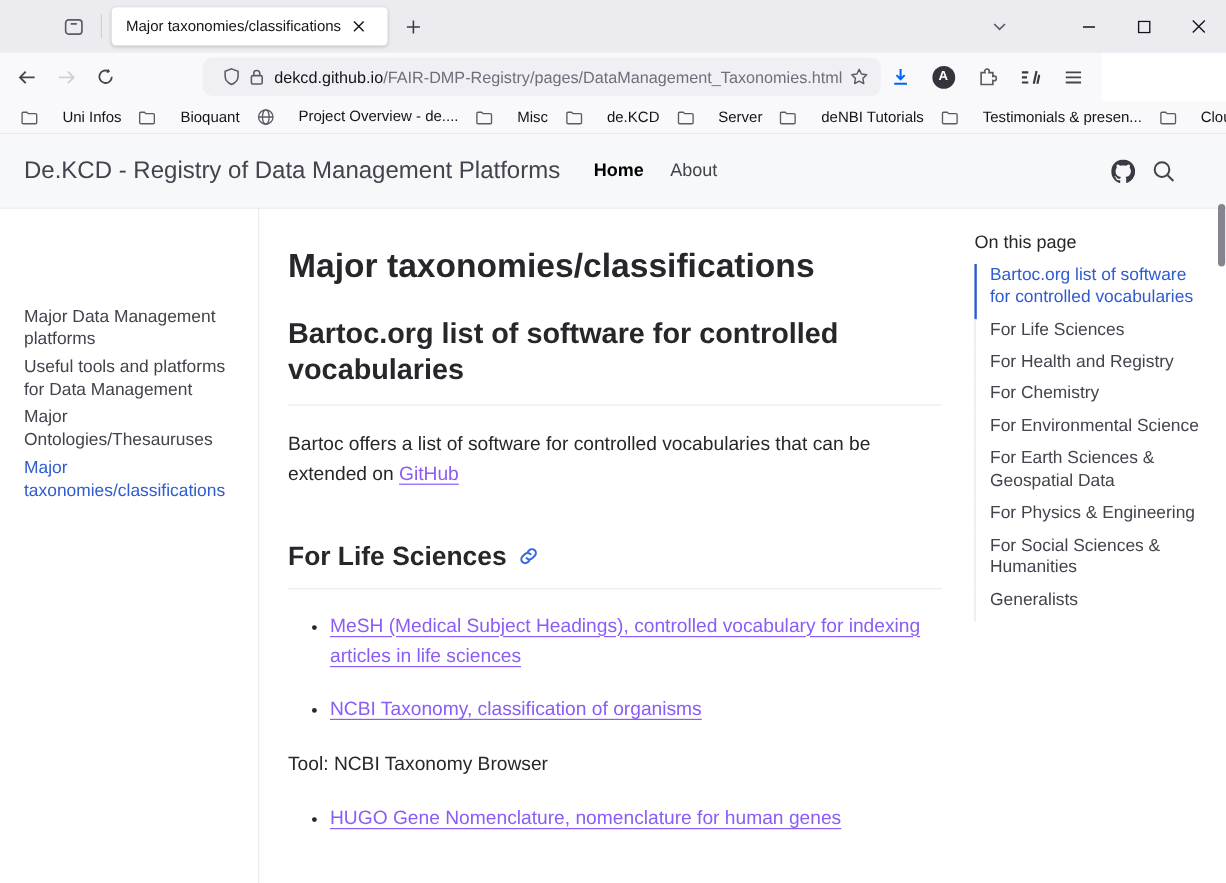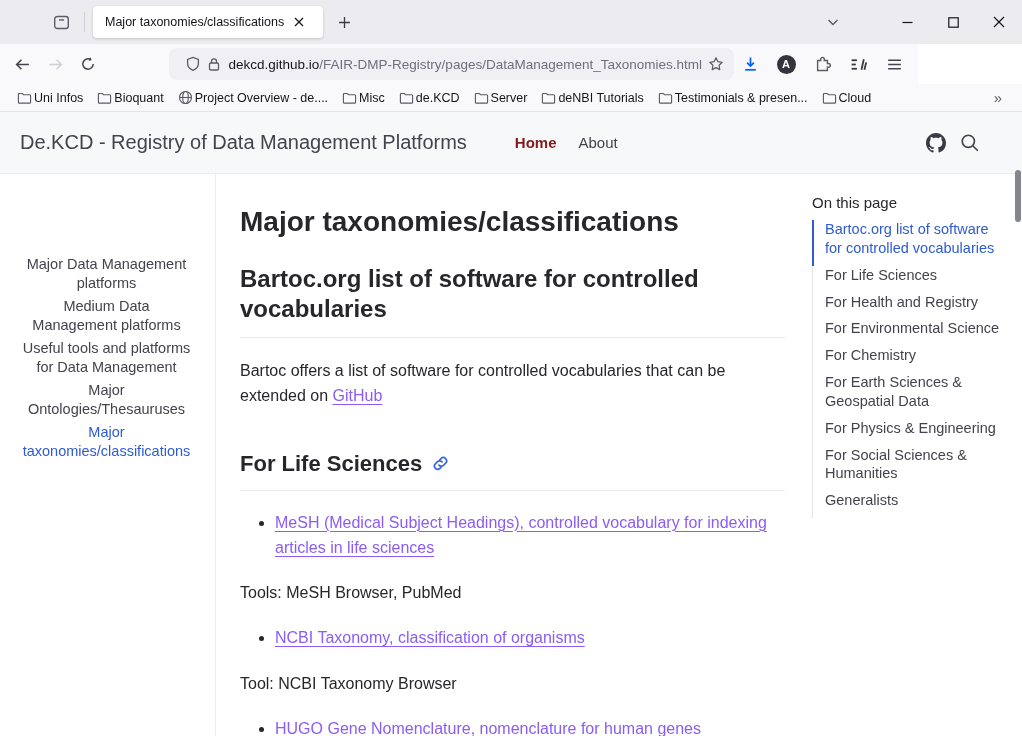--- a/index.html
+++ b/index.html
@@ -24,35 +24,35 @@
   .urlbar { width:594px; height:32px; margin-left:62px; background:#f0f0f4; border-radius:8px; display:flex; align-items:center; padding:0 10px; }
   .urlbar .url-text { flex:1; font-size:13.5px; white-space:nowrap; overflow:hidden; margin-left:8px; }
   .url-domain { color:#15141a; }
   .url-path { color:#6f6f7b; }
   .url-ico { display:flex; align-items:center; margin-left:6px; }
   .toolbar-right { margin-left:auto; display:flex; align-items:center; gap:4px; }
   .tb-btn { width:32px; height:32px; display:flex; align-items:center; justify-content:center; border-radius:4px; }
   .avatar-circle { width:19px; height:19px; border-radius:50%; background:#35343c; color:#fff; font-size:11px; font-weight:bold; display:flex; align-items:center; justify-content:center; }
 
   .bookmarks-bar { position:absolute; top:84px; left:0; width:1022px; height:28px; background:#f9f9fb; border-bottom:1px solid #e3e3e8; display:flex; align-items:center; padding:0 10px; }
-  .bm { display:flex; align-items:center; gap:2px; padding:3px 7px; border-radius:4px; font-size:12.5px; color:#15141a; white-space:nowrap; }
+  .bm { display:flex; gap:20px; padding:3px 7px; border-radius:4px; font-size:12.5px; color:#15141a; white-space:nowrap; }
   .bm-overflow { margin-left:auto; font-size:15px; color:#5b5b66; padding:0 10px; }
 
   
   .page { position:absolute; top:112px; left:0; width:1022px; height:624px; background:#fff;padding-left:28px; }
 
   .site-header { position:absolute; top:0; left:0; width:1022px; height:62px; background:#f7f8fa; border-bottom:1px solid #eeebee; display:flex; align-items:center; padding:0 42px 0 20px; }
   .site-title { font-size:20px; color:#44434d; }
   .site-nav { display:flex; gap:22px; margin-left:28px; }
   .site-nav a { font-size:15px; text-decoration:none; }
-  .nav-home { color:#7f1d1d; font-weight:bold;margin-left:20px; }
+  .nav-home { color:#000000; font-weight:bold; }
   .nav-about { color:#44434d; }
   .hdr-icons { margin-left:auto; display:flex; align-items:center; gap:14px; }
 
-  .sidebar { position:absolute; top:62px; left:0; width:216px; height:562px; border-right:1px solid #eeebee; padding:81px 22px 0 20px;text-align:center; }
+  .sidebar { position:absolute; top:62px; left:0; width:216px; height:562px; border-right:1px solid #eeebee; padding:81px 22px 0 20px; }
   .side-item { display:block; font-size:14.5px; line-height:1.28; color:#44434d; text-decoration:none; margin-bottom:5px; }
   .side-item.active { color:#2e5bd0; }
 
   .main { position:absolute; top:62px; left:240px; width:545px; }
   .main h1 { margin-top:32px; font-size:28px; font-weight:bold; color:#27262b; line-height:1.15; }
   .main h2 { margin-top:26px; font-size:24px; font-weight:bold; color:#27262b; line-height:1.25; }
   .main hr { border:none; border-top:1px solid #eeebee; margin-top:13px; }
   .main p { margin-top:21px; font-size:16px; line-height:1.55; color:#27262b; }
   .main a { color:#8b5cf6; text-decoration:underline; text-underline-offset:3px; text-decoration-thickness:1px; }
   .sec-head { margin-top:42px; display:flex; align-items:center; gap:10px; }
@@ -269,21 +269,20 @@
         <svg width="20" height="20" viewBox="0 0 18 18">
             <circle cx="7.5" cy="7.5" r="5.5" fill="none" stroke="#44434d" stroke-width="1.5"></circle>
             <line x1="11.7" y1="11.7" x2="16" y2="16" stroke="#44434d" stroke-width="1.5"></line>
           </svg>
       </span>
     </span>
   </div>
 
   <div class="sidebar">
     <a href="#" class="side-item">Major Data Management platforms</a>
-    <a href="#" class="side-item">Medium Data Management platforms</a>
     <a href="#" class="side-item">Useful tools and platforms for Data Management</a>
     <a href="#" class="side-item">Major Ontologies/Thesauruses</a>
     <a href="#" class="side-item active">Major taxonomies/classifications</a>
   </div>
 
   <div class="main">
     <h1>Major taxonomies/classifications</h1>
     <h2>Bartoc.org list of software for controlled vocabularies</h2>
     <hr>
     <p><span>Bartoc offers a list of software for controlled vocabularies that can be extended on </span><a href="#">GitHub</a></p>
@@ -293,21 +292,20 @@
       <svg width="17" height="17" viewBox="0 0 16 16">
           <path d="M6.5 9.5a3 3 0 0 0 4.3.2l2-2a3 3 0 0 0-4.3-4.3l-1 1" fill="none" stroke="#3a66e0" stroke-width="1.6" stroke-linecap="round"></path>
           <path d="M9.5 6.5a3 3 0 0 0-4.3-.2l-2 2a3 3 0 0 0 4.3 4.3l1-1" fill="none" stroke="#3a66e0" stroke-width="1.6" stroke-linecap="round"></path>
         </svg>
     </div>
     <hr>
 
     <ul>
       <li><a href="#">MeSH (Medical Subject Headings), controlled vocabulary for indexing articles in life sciences</a></li>
     </ul>
-    <p>Tools: MeSH Browser, PubMed</p>
     <ul>
       <li><a href="#">NCBI Taxonomy, classification of organisms</a></li>
     </ul>
     <p>Tool: NCBI Taxonomy Browser</p>
     <ul>
       <li><a href="#">HUGO Gene Nomenclature, nomenclature for human genes</a></li>
     </ul>
   </div>
 
   <div class="toc">
@@ -316,26 +314,26 @@
       <li class="active">
           <a href="#">Bartoc.org list of software for controlled vocabularies</a>
         </li>
       <li>
           <a href="#">For Life Sciences</a>
         </li>
       <li>
           <a href="#">For Health and Registry</a>
         </li>
       <li>
+          <a href="#">For Chemistry</a>
+        </li>
+      <li>
           <a href="#">For Environmental Science</a>
         </li>
       <li>
-          <a href="#">For Chemistry</a>
-        </li>
-      <li>
           <a href="#">For Earth Sciences &amp; Geospatial Data</a>
         </li>
       <li>
           <a href="#">For Physics &amp; Engineering</a>
         </li>
       <li>
           <a href="#">For Social Sciences &amp; Humanities</a>
         </li>
       <li>
           <a href="#">Generalists</a>

